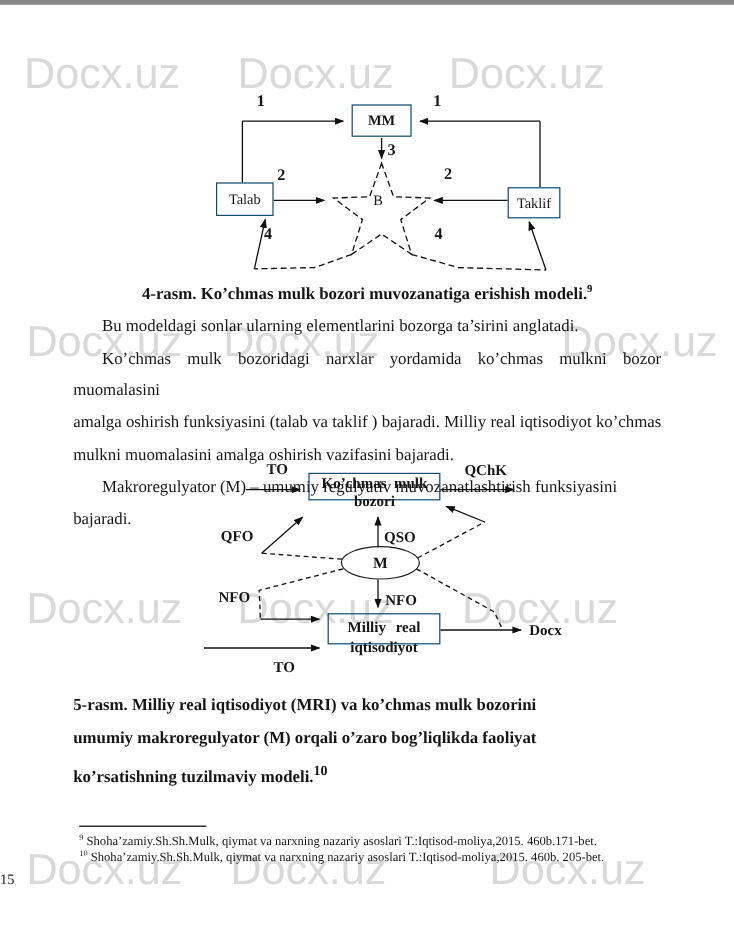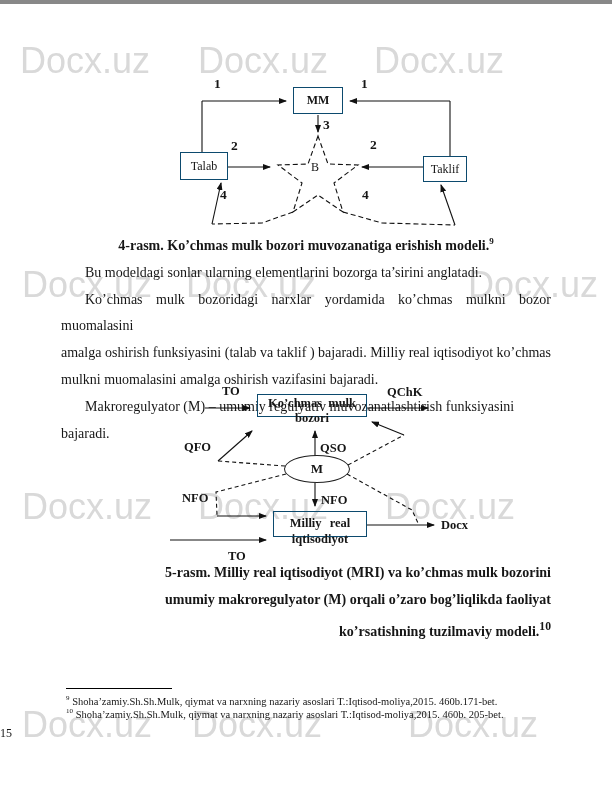--- a/index.html
+++ b/index.html
@@ -25,22 +25,22 @@
     position:absolute;border:1px solid #1f1f1f;border-radius:50%;
     text-align:center;font-weight:bold;font-size:13px;box-sizing:border-box;
   }
   
   .textblock{position:absolute;left:61px;top:229px;width:490px;z-index:1;
     font-size:14px;line-height:26.8px;}
   .cap{text-align:center;font-weight:bold;}
   .ind{text-indent:24px;}
   .just{text-align:justify;text-align-last:justify;}
   .textblock sup,.cap sup{font-size:9px;line-height:0;}
-  .caption5{position:absolute;left:61px;top:556px;width:490px;z-index:1;
-    font-size:14px;line-height:26.8px;font-weight:bold;text-align:right;}
+  .caption5{position:absolute;left:61px;top:572px;width:490px;z-index:1;
+    font-size:14px;line-height:26.8px;font-weight:bold;text-align:left;}
   
   .fnsep{position:absolute;left:66px;top:684px;width:106px;border-top:1.2px solid #000;z-index:1;}
   .fn{position:absolute;left:66px;width:500px;font-size:10.5px;line-height:12px;z-index:1;}
   .fn sup{font-size:7px;}
   .pagenum{position:absolute;left:0;top:722px;width:612px;text-align:left;
     font-size:12px;z-index:1;}
 </style>
 </head>
 <body>
 

